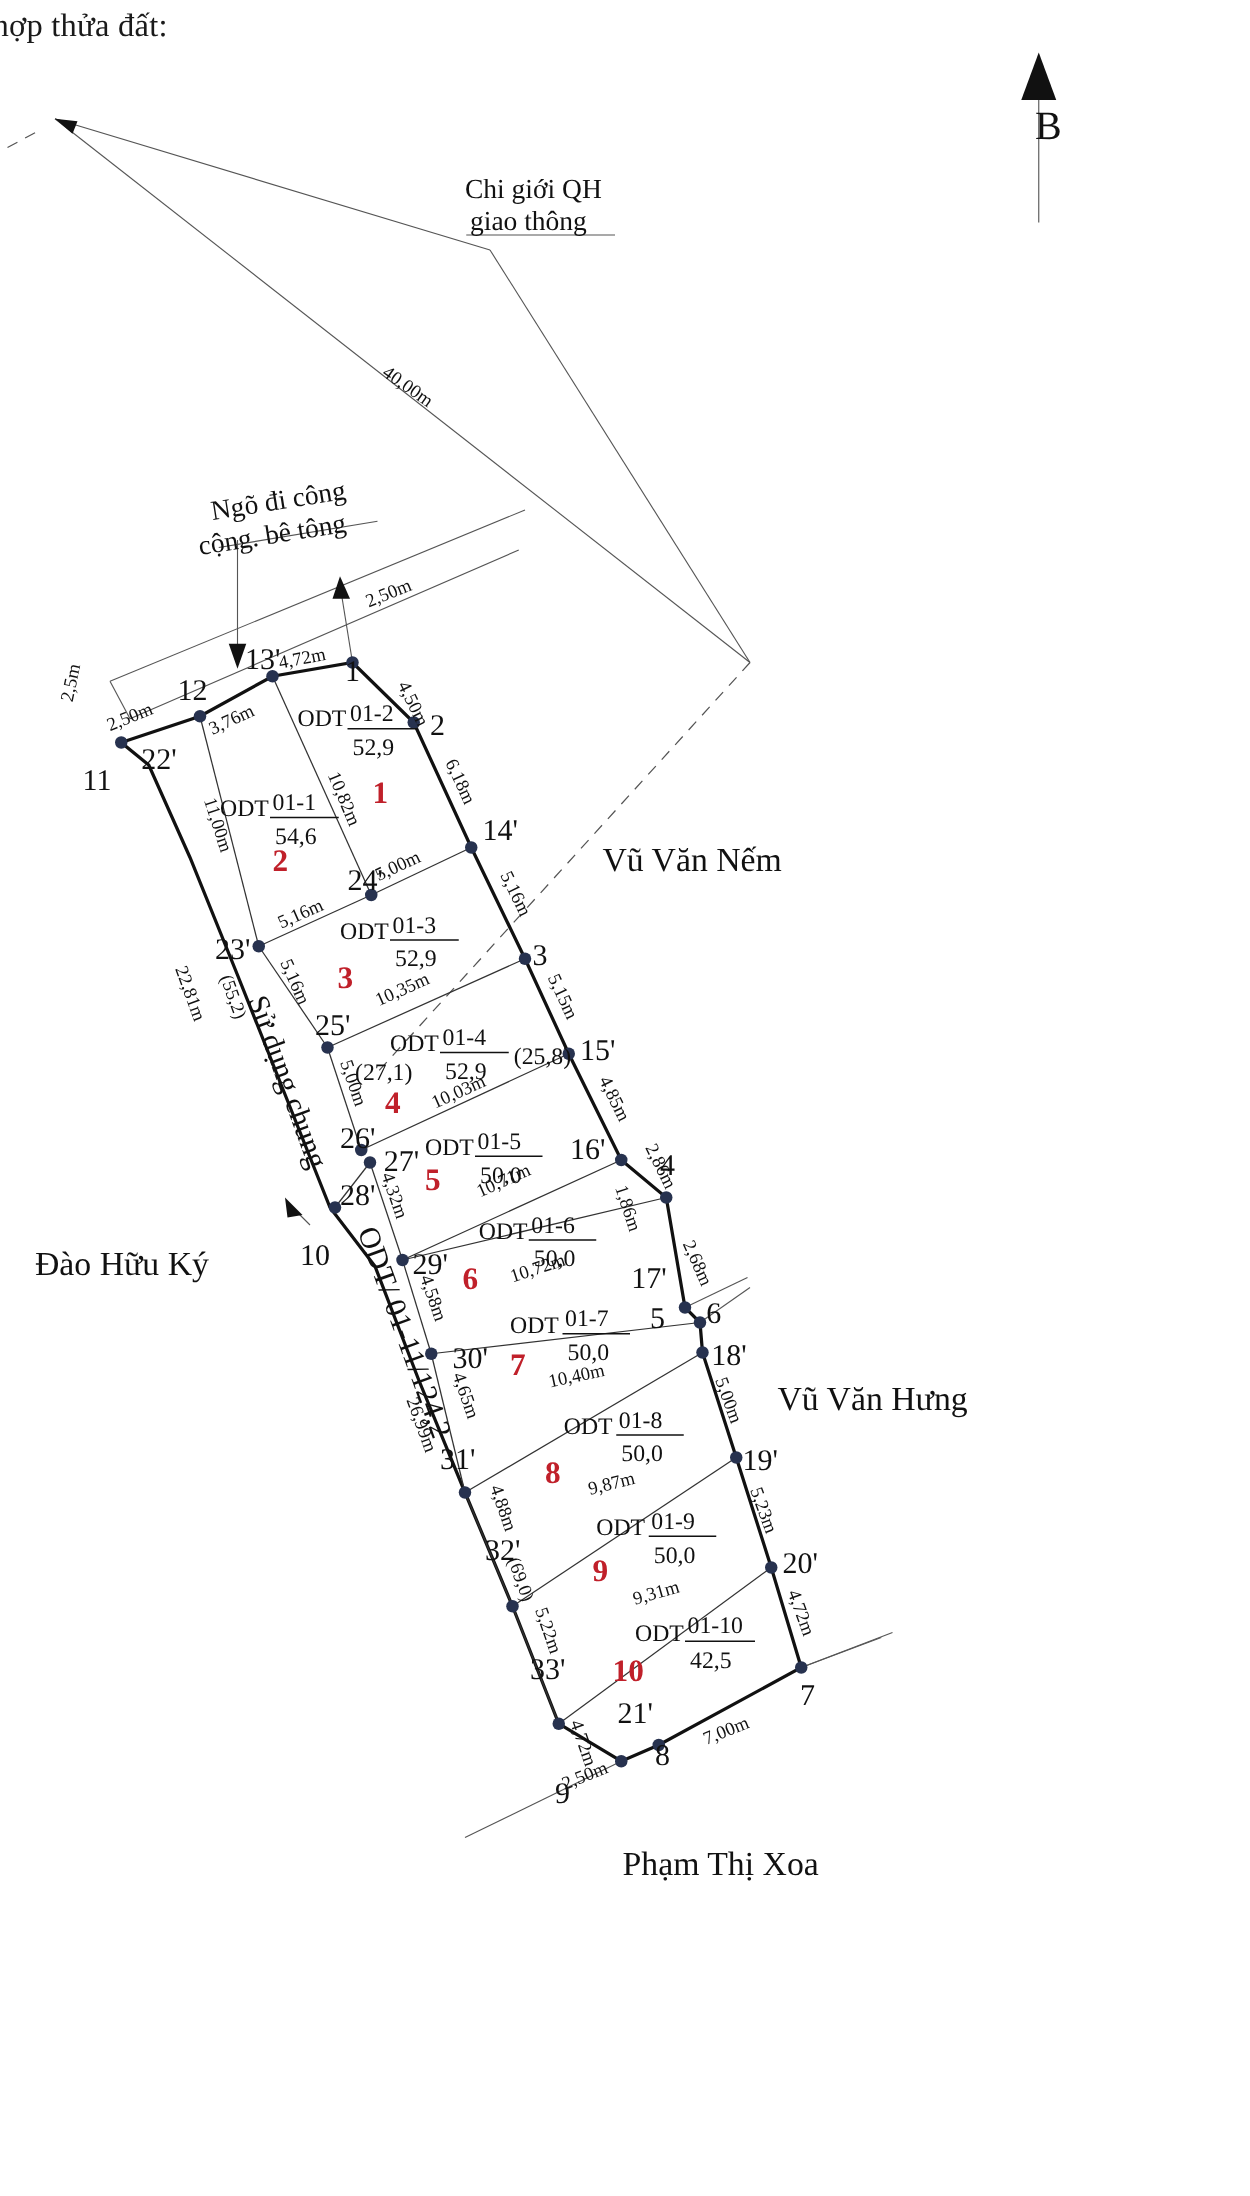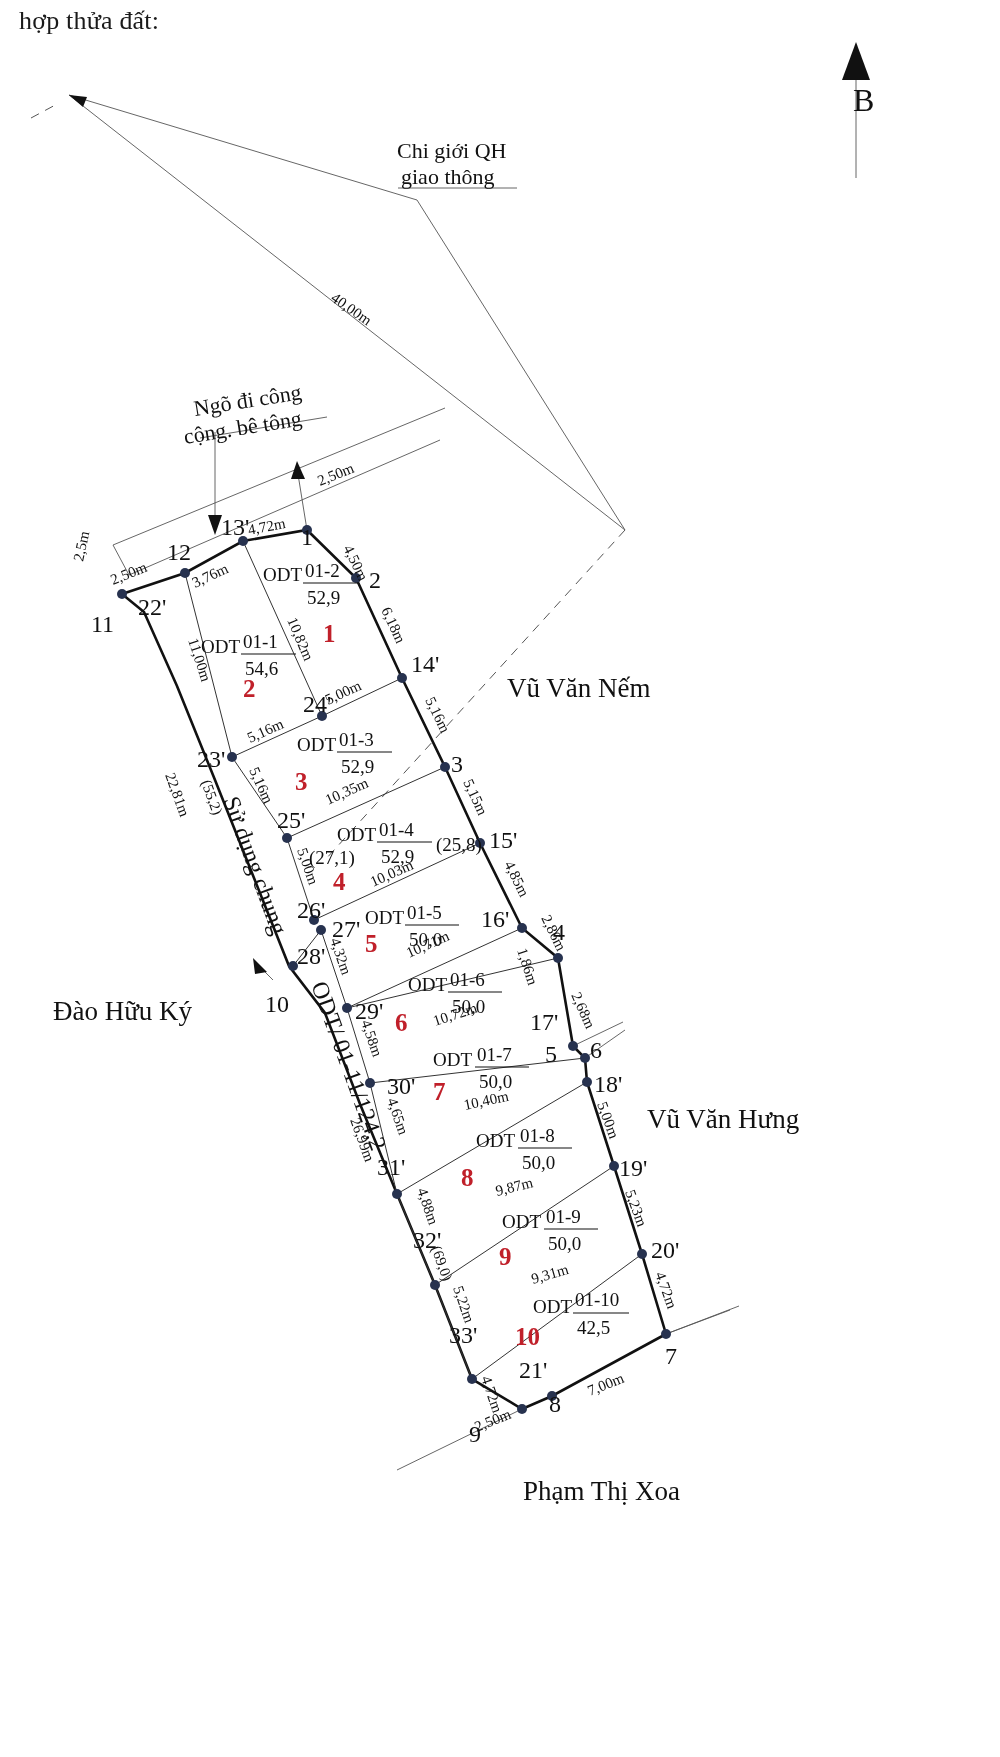--- a/index.html
+++ b/index.html
@@ -1,21 +1,21 @@
 <!DOCTYPE html>
 <html><head>
 <meta charset="utf-8">
 <style>
   html,body{margin:0;padding:0;background:#ffffff;}
   body{
     width:1000px;height:1757px;position:relative;overflow:hidden;
     font-family:"Liberation Serif","DejaVu Serif",serif;
     color:#111;
   }
-  #sheet{position:absolute;inset:0;margin-left:25px;}
+  #sheet{position:absolute;inset:0;}
   svg{position:absolute;left:0;top:0;width:1000px;height:1757px;}
   .hdr{
     position:absolute;left:-6px;top:6px;font-size:26px;letter-spacing:.2px;
     color:#1a1a1a;white-space:nowrap;
   }
   text{font-family:"Liberation Serif","DejaVu Serif",serif;fill:#111;}
   .dim{font-size:15px;}
   .node{font-size:24px;}
   .parcelNo{font-size:25px;font-weight:bold;fill:#c0202a;}
   .odt{font-size:19px;}

